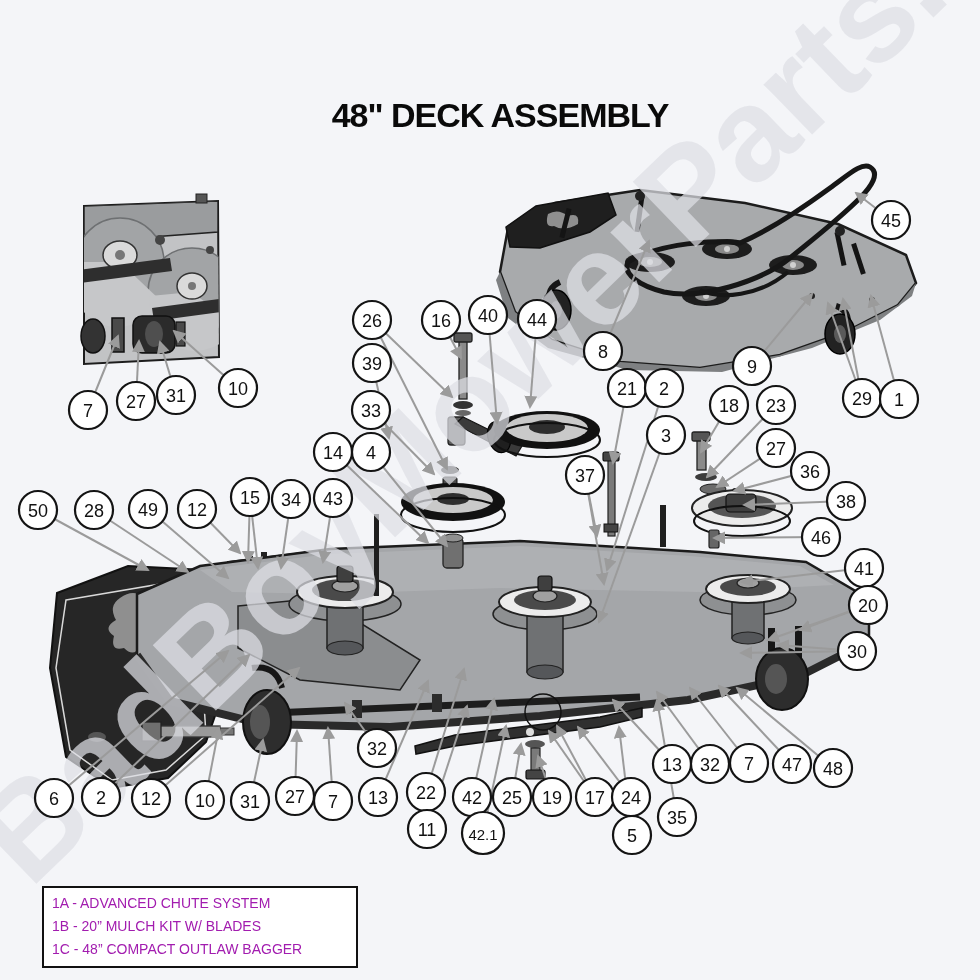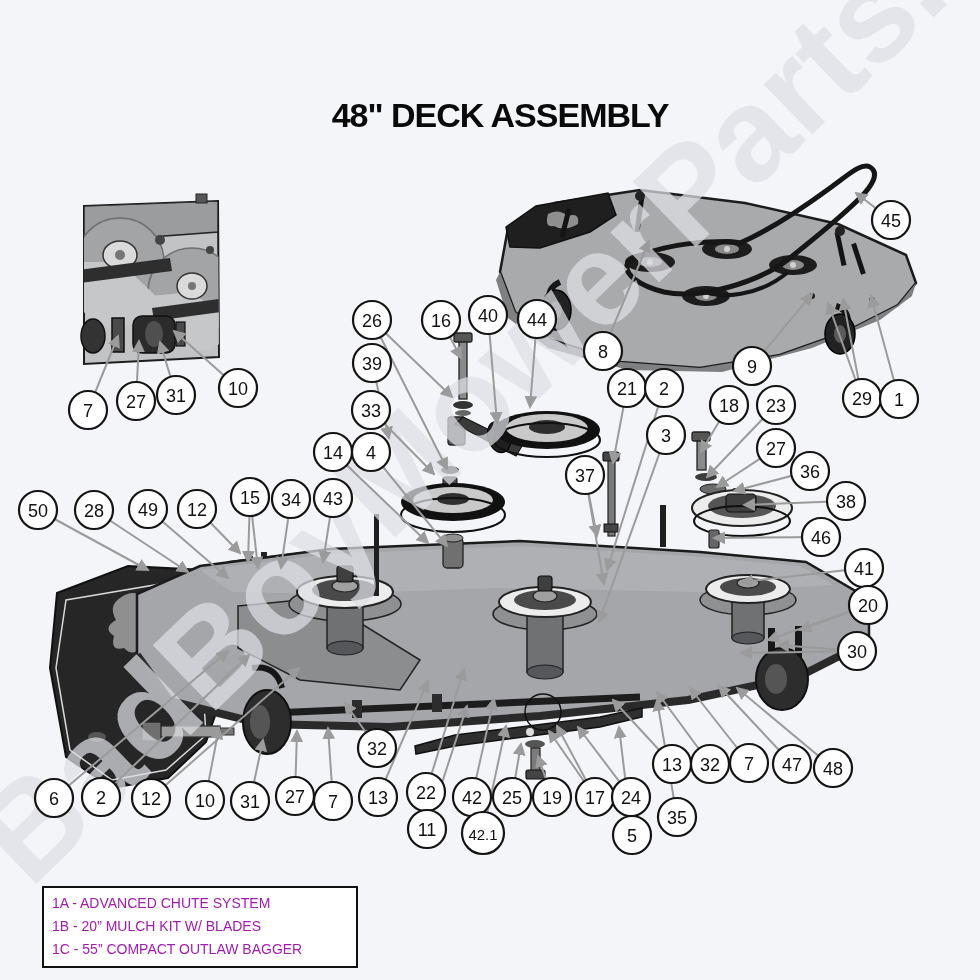--- a/index.html
+++ b/index.html
@@ -540,14 +540,14 @@
       <g>
         <circle cx="833" cy="768" r="19" fill="#ffffff" stroke="#141414" stroke-width="2.2"></circle>
         <text x="833" y="774.5" text-anchor="middle" class="balloon-num" font-size="18" fill="#111111">48</text>
       </g>
     </g>
 </svg>
 
 <div class="legend">
   <div>1A - ADVANCED CHUTE SYSTEM</div>
   <div>1B - 20” MULCH KIT W/ BLADES</div>
-  <div>1C - 55” COMPACT OUTLAW BAGGER</div>
+  <div>1C - 48” COMPACT OUTLAW BAGGER</div>
 </div>
 
 </body></html>

